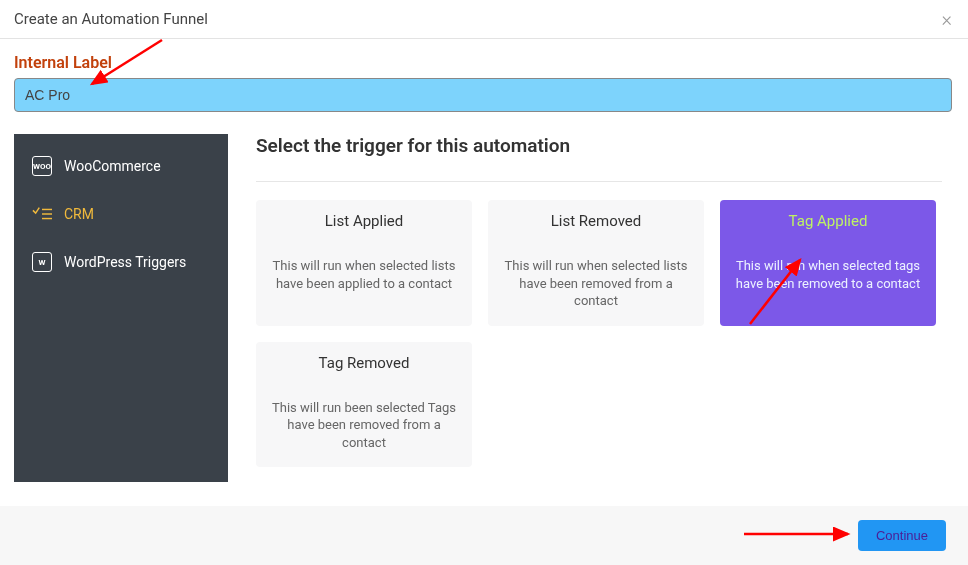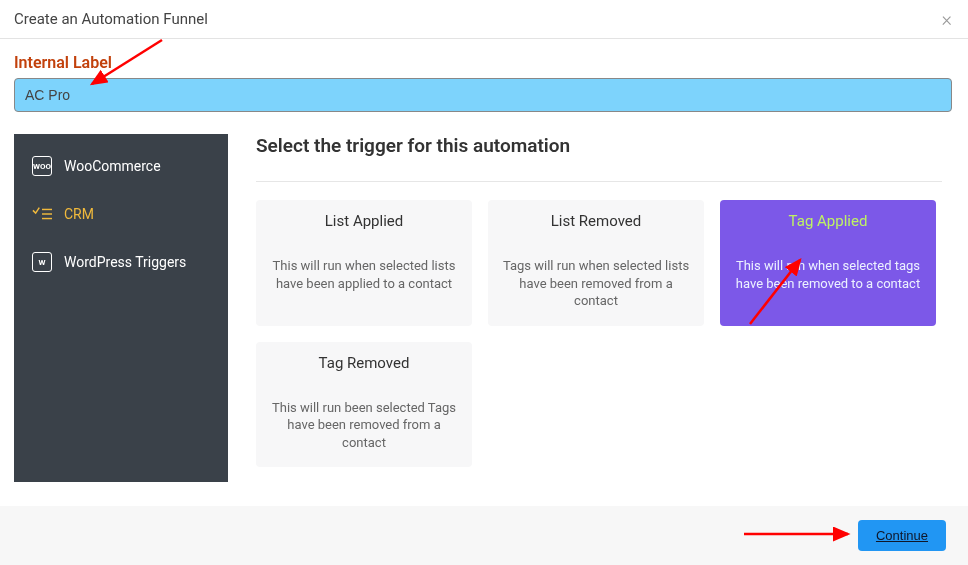--- a/index.html
+++ b/index.html
@@ -132,27 +132,26 @@
     .footer {
       position: absolute;
       left: 0; right: 0; bottom: 0;
       background: #f7f7f7;
       padding: 14px 22px;
       display: flex;
       justify-content: flex-end;
     }
     .continue-btn {
       background: #2196f3;
-      color: #0f172a;
+      color: #4c1d95;
       border: none;
       border-radius: 4px;
       font-size: 13px;
       padding: 8px 18px;
       cursor: pointer;
-      text-decoration: underline;
     }
     
     .arrow { position: absolute; pointer-events: none; }
   </style>
 </head>
 <body>
 
 <div class="modal-header">
   <div class="modal-title">Create an Automation Funnel</div>
   <div class="close-x">×</div>
@@ -187,21 +186,21 @@
 
     <div class="content-area">
       <div class="content-heading">Select the trigger for this automation</div>
       <div class="cards">
         <div class="card">
           <div class="card-title">List Applied</div>
           <div class="card-desc">This will run when selected lists have been applied to a contact</div>
         </div>
         <div class="card">
           <div class="card-title">List Removed</div>
-          <div class="card-desc">Tags will run when selected lists have been removed from a contact</div>
+          <div class="card-desc">This will run when selected lists have been removed from a contact</div>
         </div>
         <div class="card selected">
           <div class="card-title">Tag Applied</div>
           <div class="card-desc">This will run when selected tags have been removed to a contact</div>
         </div>
         <div class="card">
           <div class="card-title">Tag Removed</div>
           <div class="card-desc">This will run been selected Tags have been removed from a contact</div>
         </div>
       </div>

